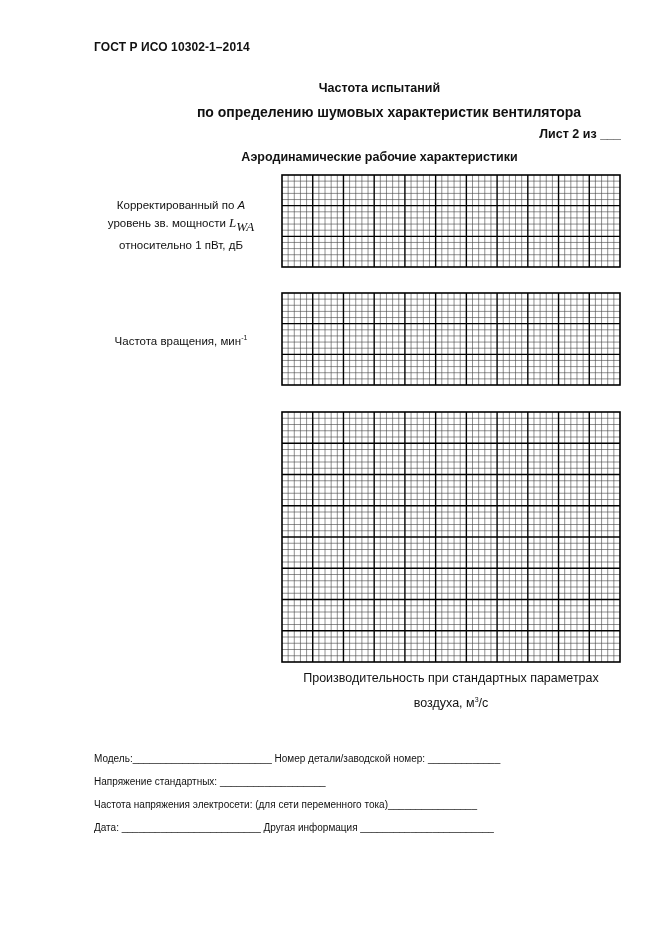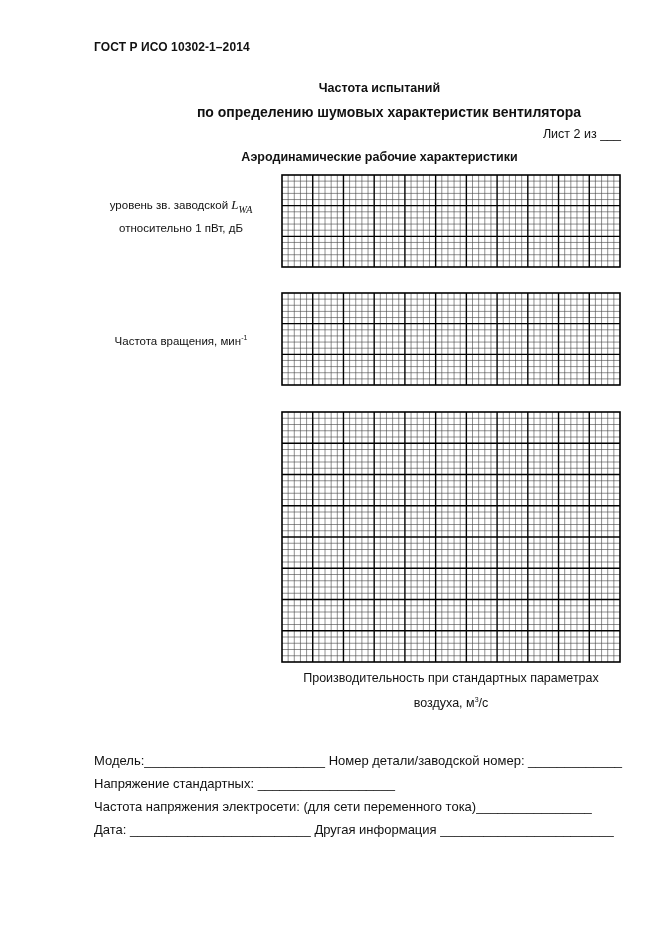--- a/index.html
+++ b/index.html
@@ -2,44 +2,45 @@
 <html><head>
 <meta charset="utf-8">
 <style>
   html, body { margin: 0; padding: 0; background: #ffffff; }
   body { width: 661px; height: 936px; position: relative; overflow: hidden;
          font-family: "Liberation Sans", sans-serif; color: #111; }
   .abs { position: absolute; }
   .std { left: 94px; top: 40px; font-size: 12px; font-weight: bold; letter-spacing: 0.1px; }
   .title1 { left: 0; width: 661px; text-align: center; top: 81px; font-size: 12.5px; font-weight: bold; padding-left: 98px; box-sizing: border-box; }
   .title2 { left: 0; width: 661px; text-align: center; top: 104px; font-size: 14px; font-weight: bold; padding-left: 117px; box-sizing: border-box; }
-  .sheet { right: 40px; top: 127px; font-size: 12.5px; }
+  .sheet { right: 40px; top: 127px; font-size: 12.5px; font-weight: bold; }
   .sec { left: 0; width: 661px; text-align: center; top: 150px; font-size: 12.5px; font-weight: bold; padding-left: 98px; box-sizing: border-box; }
   .ylab { left: 96px; width: 170px; text-align: center; font-size: 11.5px; line-height: 18px; }
   .ylab i.wa { font-family: "Liberation Serif", serif; font-style: italic; font-size: 13px; }
-  .ylab i.wa sub { font-size: 10px; }
+  .ylab i.wa sub { font-size: 13px; }
   sup { font-size: 7px; vertical-align: super; line-height: 0; }
   .grid { position: absolute; left: 281px; width: 340px; }
   .grid svg { display: block; }
   .xlab { left: 281px; width: 340px; text-align: center; font-size: 12.5px; line-height: 25px; top: 666px; }
-  .field { left: 94px; font-size: 13px; white-space: pre; }
+  .field { left: 94px; font-size: 10px; white-space: pre; }
   .pagenum { left: 94px; top: 934px; font-size: 12.5px; }
 </style>
 </head>
 <body>
 
 <div class="abs std">ГОСТ Р ИСО 10302-1–2014</div>
 
 <div class="abs title1">Частота испытаний</div>
 <div class="abs title2">по определению шумовых характеристик вентилятора</div>
 <div class="abs sheet">Лист 2 из ___</div>
 <div class="abs sec">Аэродинамические рабочие характеристики</div>
 
 <div class="abs ylab" style="top:196px;">
-  <div><span>уровень зв. заводской </span><i class="wa"><span>L</span><sub>WA</sub></i></div>
+  <div><span>Корректированный по </span><i>A</i></div>
+  <div><span>уровень зв. мощности </span><i class="wa"><span>L</span><sub>WA</sub></i></div>
   <div>относительно 1 пВт, дБ</div>
 </div>
 
 <div class="abs ylab" style="top:332px;">
   <span>Частота вращения, мин</span><sup>-1</sup>
 </div>
 
 <div class="abs ylab" style="top:517px;">
 </div>
 

